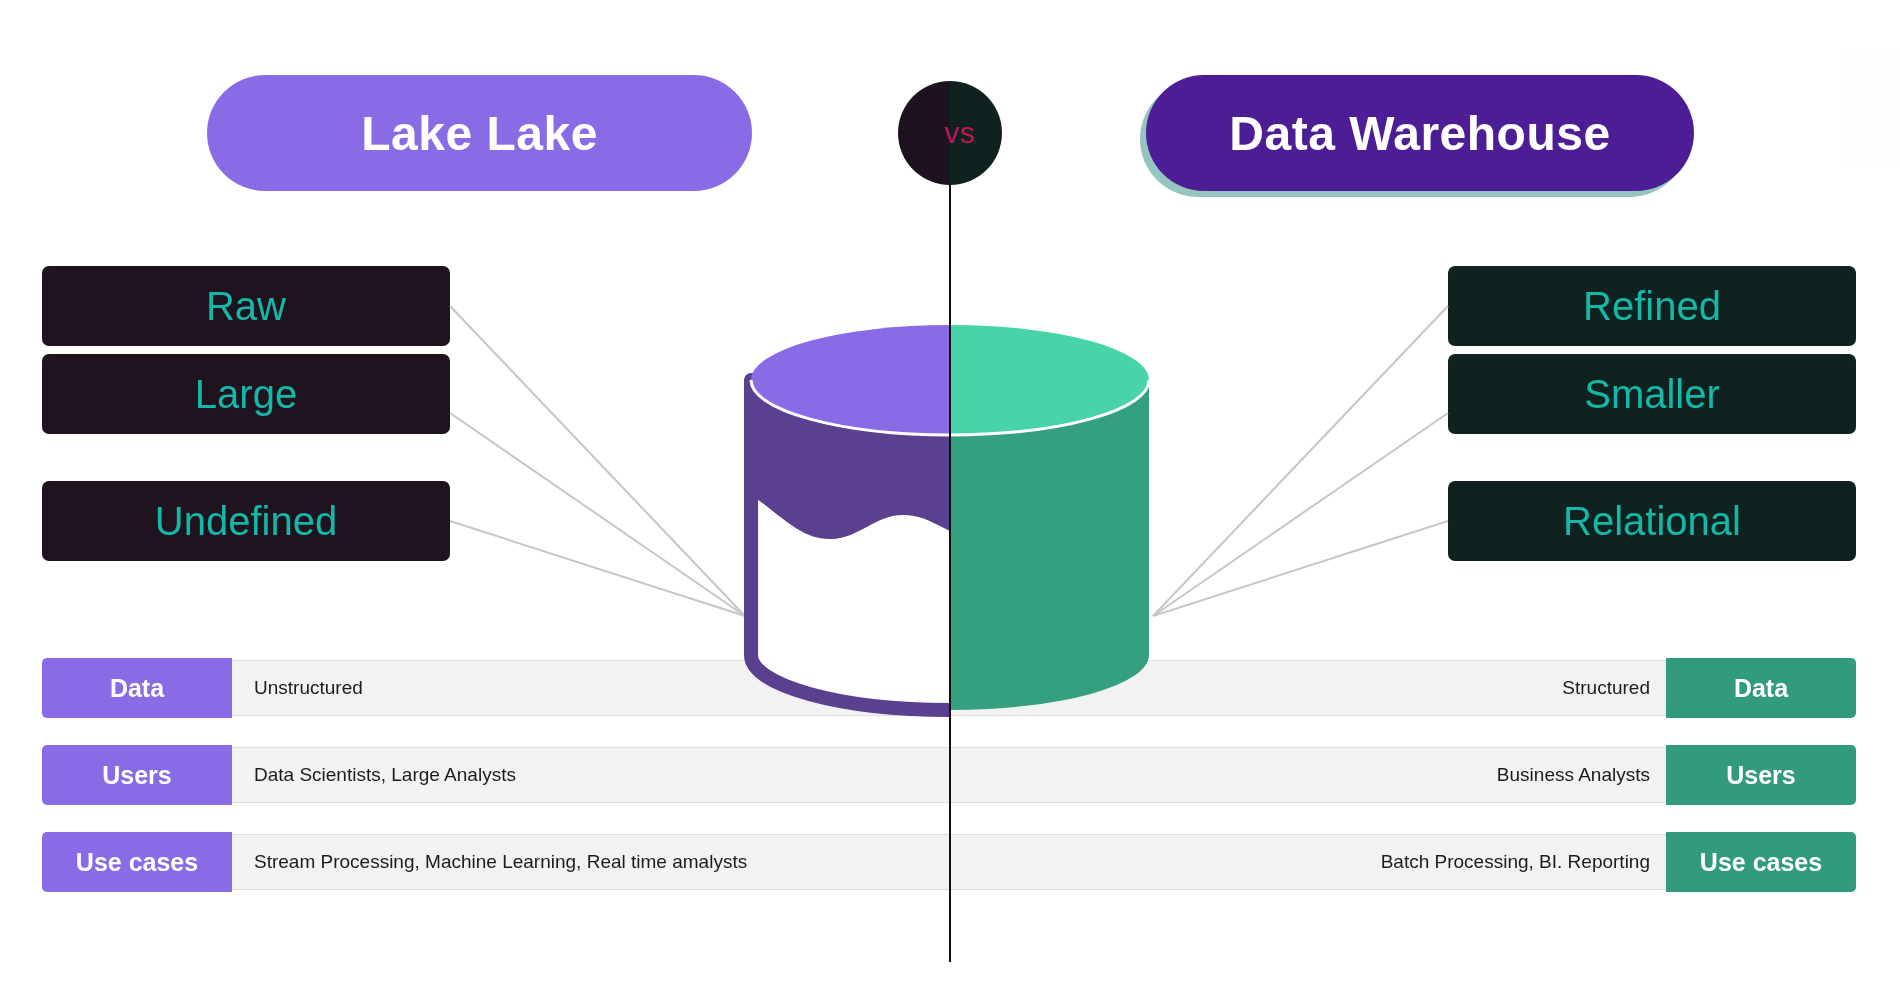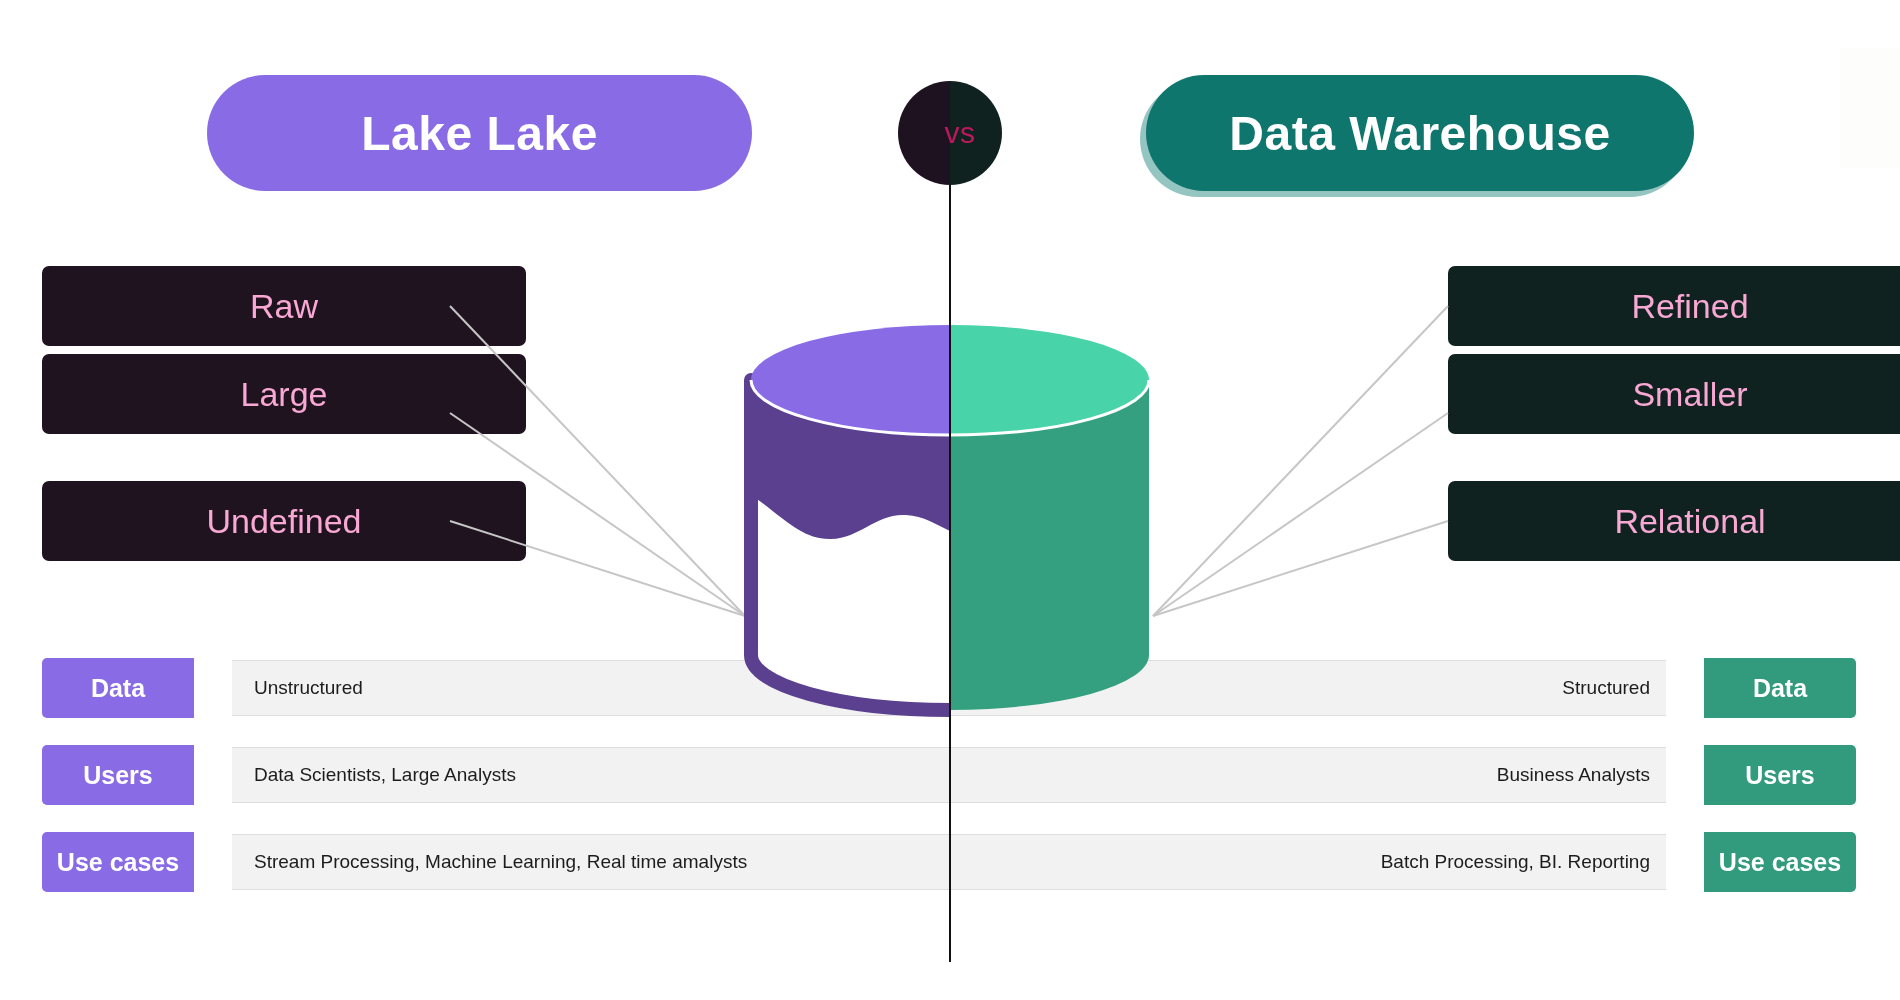--- a/index.html
+++ b/index.html
@@ -49,21 +49,21 @@
     width: 545px;
     height: 116px;
     background: #8A6BE6;
     font-size: 48px;
   }
   #pill-warehouse {
     left: 1146px;
     top: 75px;
     width: 548px;
     height: 116px;
-    background: #0f766e;
+    background: #4c1d95;
     font-size: 48px;
     box-shadow: -6px 6px 0 0 rgba(60,150,140,0.55);
   }
 
   
   #vs-badge {
     position: absolute;
     left: 898px;
     top: 81px;
     width: 104px;
@@ -104,23 +104,23 @@
     z-index: 5;
   }
 
   
   .feature-box {
     position: absolute;
     display: flex;
     align-items: center;
     justify-content: center;
     border-radius: 7px;
-    color: #f9a8d4;
-    font-size: 34px;
-    width: 484px;
+    color: #14b8a6;
+    font-size: 40px;
+    width: 408px;
     height: 80px;
   }
   .feature-box.left  { left: 42px;   background: #201320; }
   .feature-box.right { left: 1448px; background: #0F2220; }
   .row-y0 { top: 266px; }
   .row-y1 { top: 354px; }
   .row-y2 { top: 481px; }
 
   
   #connectors {
@@ -160,21 +160,21 @@
     right: 190px;
     top: 2px;
     bottom: 2px;
     background: #F2F2F2;
     border-top: 1px solid #DEDEDE;
     border-bottom: 1px solid #DEDEDE;
   }
   .cmp-chip {
     position: absolute;
     top: 0;
-    width: 152px;
+    width: 190px;
     height: 60px;
     display: flex;
     align-items: center;
     justify-content: center;
     color: #ffffff;
     font-size: 25px;
     font-weight: bold;
   }
   .cmp-chip.left {
     left: 0;

